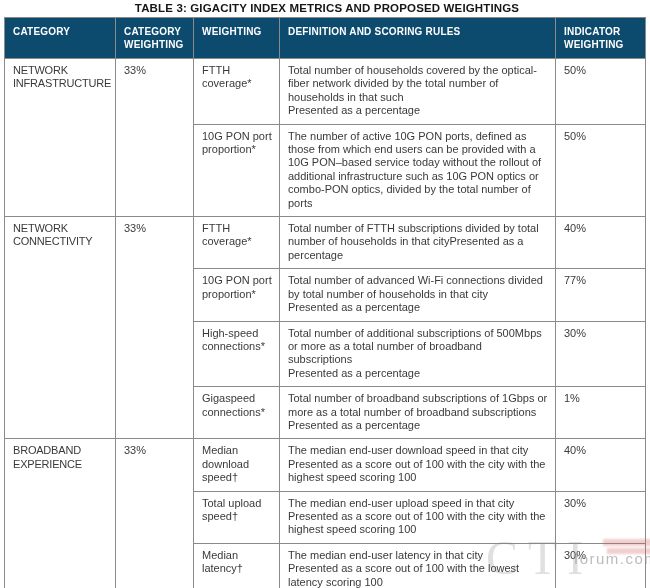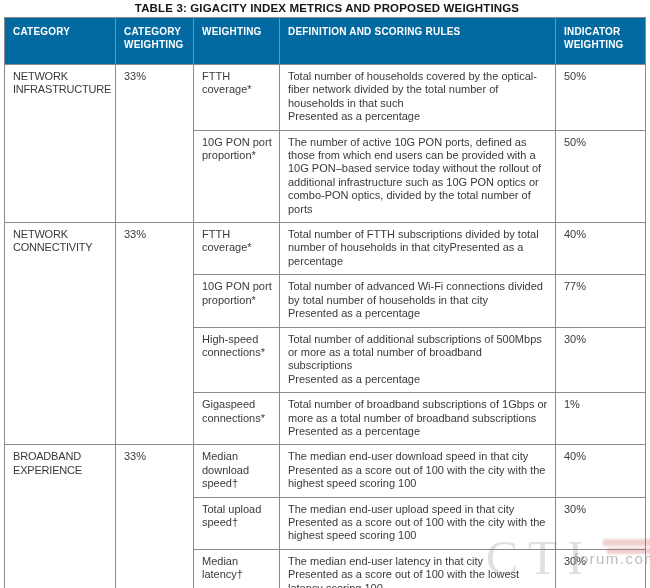--- a/index.html
+++ b/index.html
@@ -24,27 +24,27 @@
     letter-spacing: 0.15px;
     text-align: center;
   }
   table.metrics {
     border-collapse: collapse;
     table-layout: fixed;
     width: 641px;
     margin-left: 4px;
   }
   table.metrics th {
-    background: #0369a1;
+    background: #0c4a6e;
     color: #ffffff;
     font-size: 10px;
     font-weight: 700;
     text-align: left;
     vertical-align: top;
-    padding: 7px 5px 13px 8px;
+    padding: 7px 5px 7px 8px;
     border: 1px solid #8a8a8a;
     line-height: 1.3;
     letter-spacing: 0.2px;
   }
   table.metrics td {
     border: 1px solid #8a8a8a;
     vertical-align: top;
     padding: 5px 6px 6px 8px;
     font-size: 11px;
     color: #3a3a3a;

